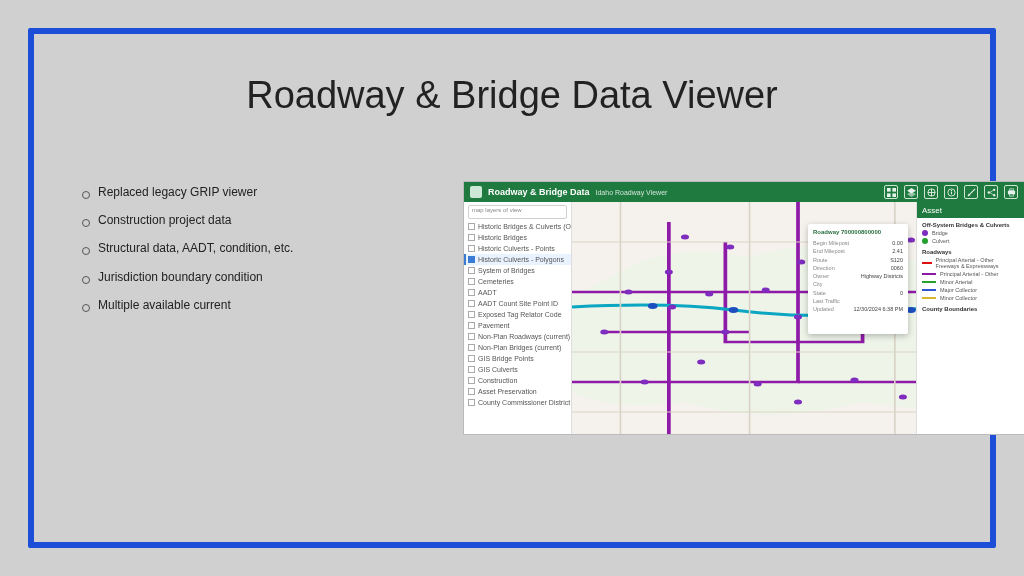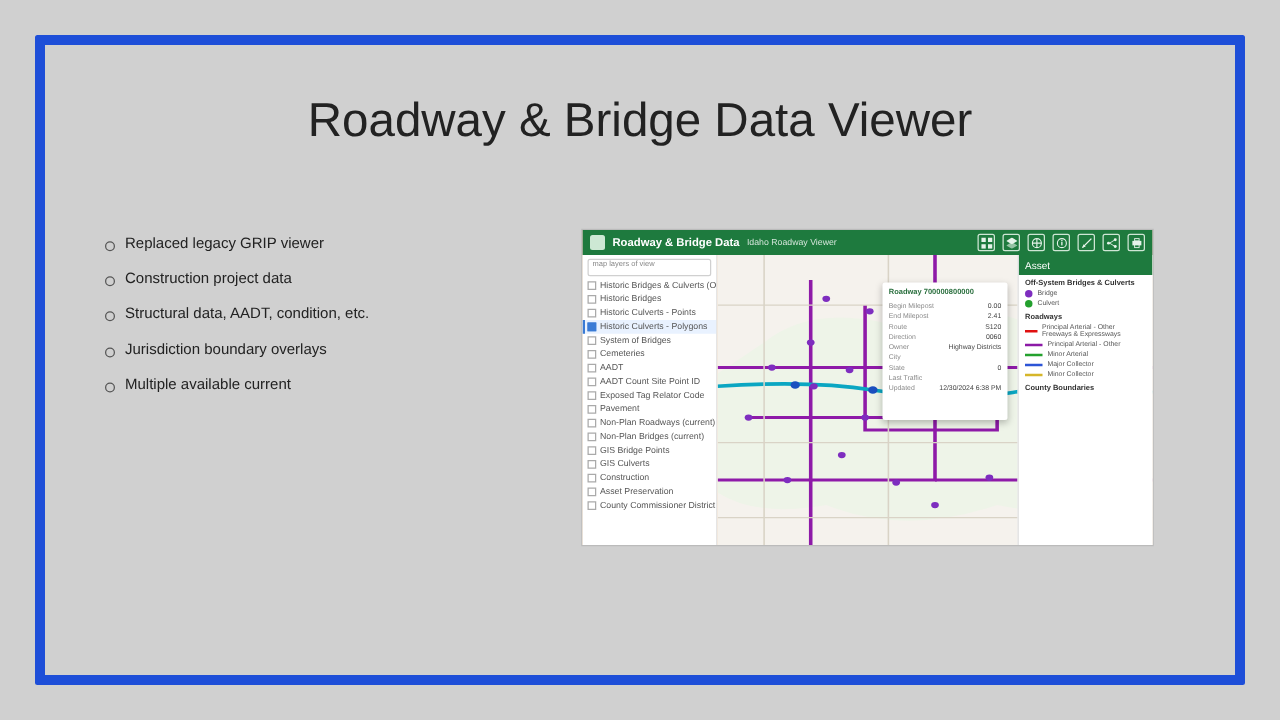--- a/index.html
+++ b/index.html
@@ -5,21 +5,21 @@
   * { margin: 0; padding: 0; box-sizing: border-box; }
   html, body { width: 1024px; height: 576px; }
   body {
     background: #d0d0d0;
     font-family: "Century Gothic", "Segoe UI", Arial, sans-serif;
     position: relative;
   }
   .frame {
     position: absolute;
     left: 28px; top: 28px; right: 28px; bottom: 28px;
-    border: 8px solid #1d4ed8;
+    border: 6px solid #1d4ed8;
     border-radius: 2px;
     background: #d0d0d0;
   }
   .title {
     position: absolute;
     top: 40px;
     left: 0; right: 0;
     text-align: center;
     font-size: 38px;
     font-weight: 400;
@@ -50,21 +50,21 @@
     width: 6px; height: 6px;
     border: 1px solid #555;
     border-radius: 50%;
   }
 
   
   .thumb {
     position: absolute;
     top: 148px;
     left: 430px;
-    width: 456px;
+    width: 560px;
     height: 252px;
     outline: 1px solid #bbb;
     background: #fdba74;
     font-size: 7px;
   }
   .thumb .header {
     height: 20px;
     background: #1e7a3e;
     display: flex;
     align-items: center;
@@ -193,21 +193,21 @@
 
 <div class="frame">
 
   <h1 class="title">Roadway &amp; Bridge Data Viewer</h1>
 
   <div class="content">
     <ul id="bullets">
         <li>Replaced legacy GRIP viewer</li>
         <li>Construction project data</li>
         <li>Structural data, AADT, condition, etc.</li>
-        <li>Jurisdiction boundary overlays</li>
+        <li>Jurisdiction boundary condition</li>
         <li>Multiple available current</li>
       </ul>
   </div>
 
   <div class="thumb">
 
     <div class="header">
       <div class="logo"></div>
       <div class="htitle">Roadway &amp; Bridge Data</div>
       <div class="subtitle">Idaho Roadway Viewer</div>

